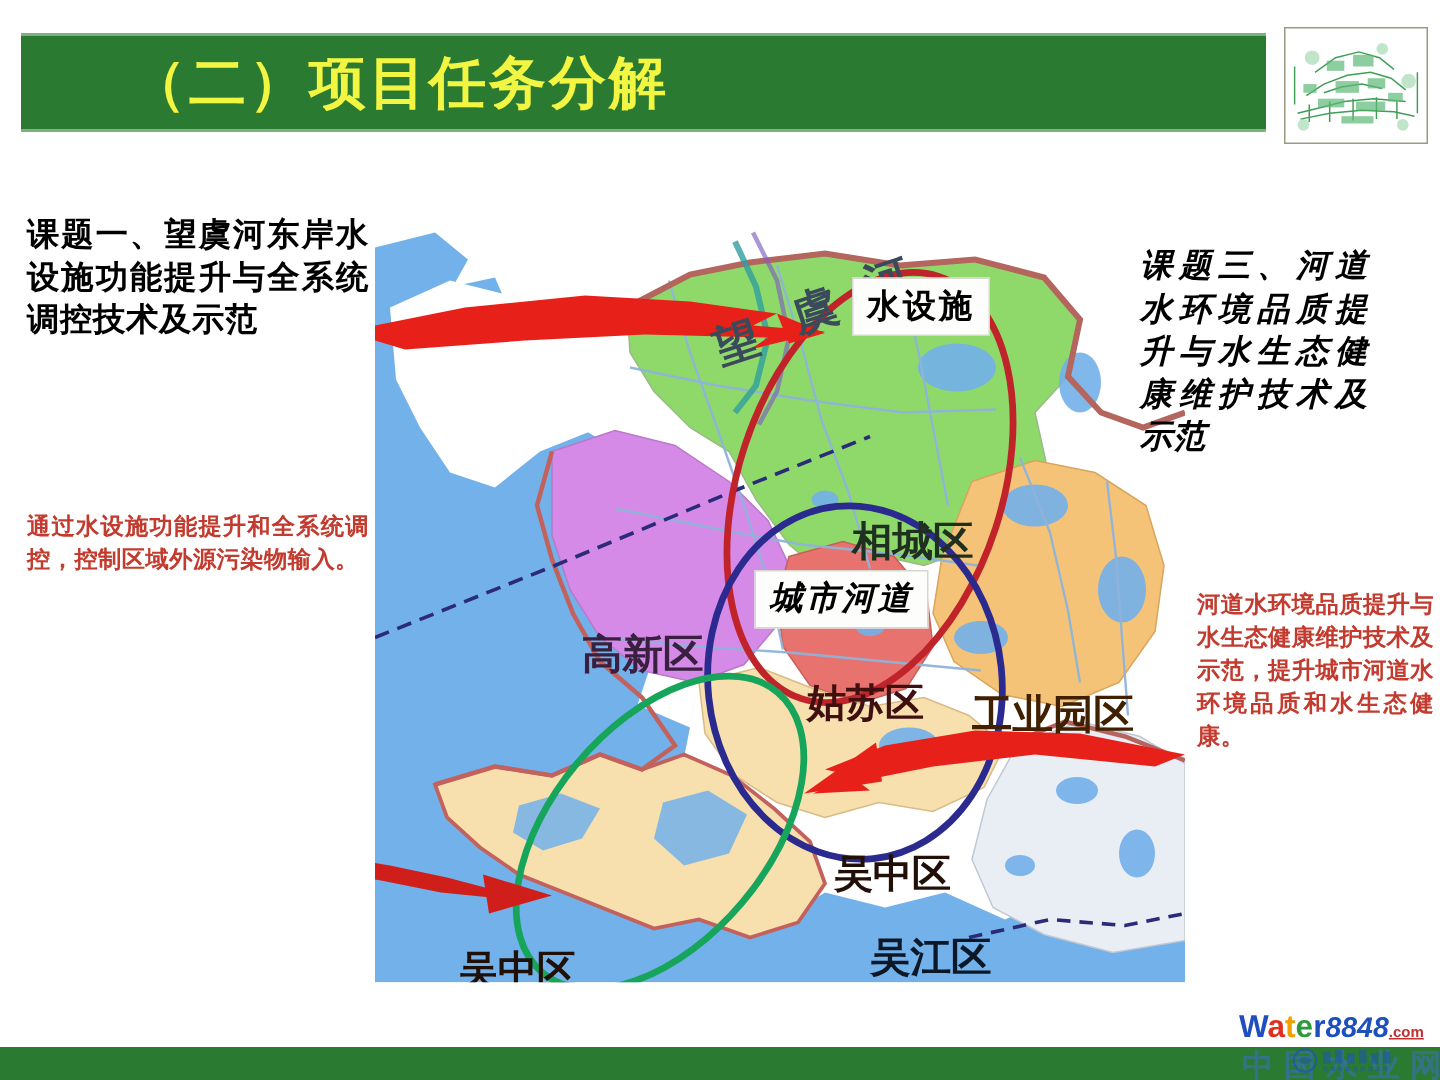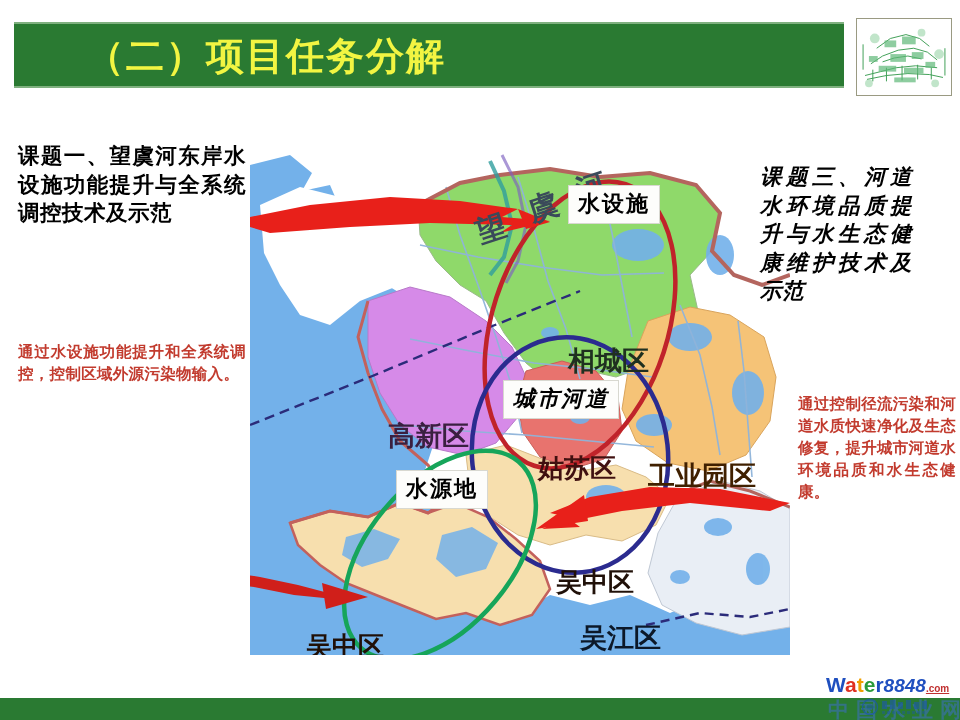--- a/index.html
+++ b/index.html
@@ -292,28 +292,27 @@
         <text x="398" y="360" font-size="27" fill="#402000">工业园区</text>
         <text x="306" y="466" font-size="26" fill="#201008">吴中区</text>
         <text x="56" y="530" font-size="26" fill="#201008">吴中区</text>
         <text x="330" y="522" font-size="27" fill="#0c1828">吴江区</text>
       </g>
     </svg>
   </div>
 
   <div class="map-label" id="label-facility">水设施</div>
   <div class="map-label" id="label-river">城市河道</div>
-  <div class="map-label" id="label-source">水源地</div>
 
   <div class="title-block" id="topic1-title">课题一、望虞河东岸水设施功能提升与全系统调控技术及示范</div>
   <div class="desc-block" id="topic1-desc">通过水设施功能提升和全系统调控，控制区域外源污染物输入。</div>
 
 
   <div class="title-block" id="topic3-title">课题三、河道水环境品质提升与水生态健康维护技术及示范</div>
-  <div class="desc-block" id="topic3-desc">通过控制径流污染和河道水质快速净化及生态修复，提升城市河道水环境品质和水生态健康。</div>
+  <div class="desc-block" id="topic3-desc">河道水环境品质提升与水生态健康维护技术及示范，提升城市河道水环境品质和水生态健康。</div>
 
   <div id="footer-bar"></div>
 
   <div id="watermark">
     <div id="wm-text"><span class="w">W</span><span class="a">a</span><span class="t">t</span><span class="e">e</span><span class="r">r</span><span id="wm-num">8848</span><span id="wm-com">.com</span></div>
     <div id="wm-sub">中国水业网</div>
     <div id="wm-seal">
       <svg viewBox="0 0 78 18">
         <circle cx="10" cy="9" r="7.5" fill="none" stroke="#1d5c9e" stroke-width="1.3"></circle>
         <path d="M5 9 Q10 4 15 9 Q10 14 5 9 Z" fill="#1d5c9e" opacity="0.65"></path>

